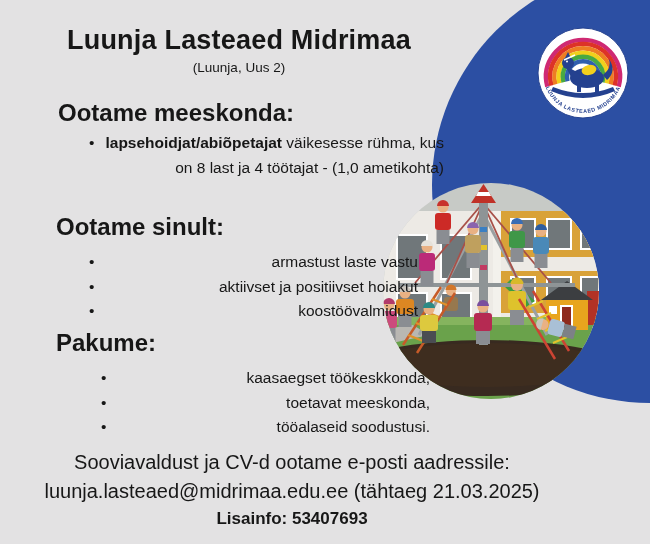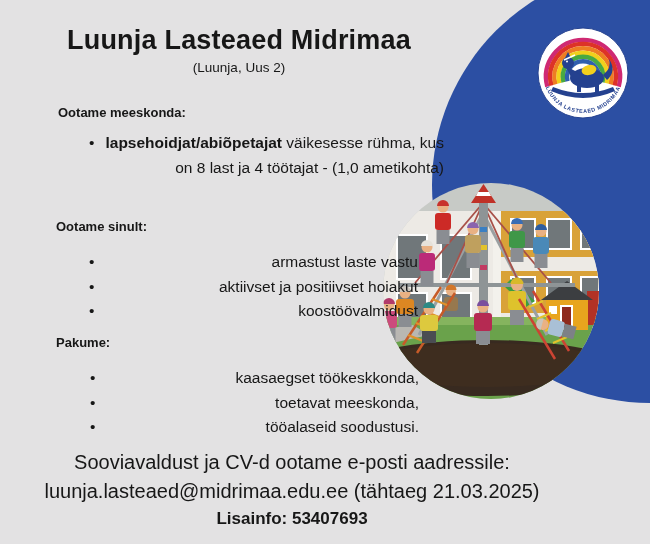--- a/index.html
+++ b/index.html
@@ -20,31 +20,31 @@
   
   .photo{
     position:absolute;left:383px;top:183px;width:216px;height:216px;
     border-radius:50%;overflow:hidden;
   }
   
   .header{position:absolute;left:0;top:24px;width:478px;text-align:center;}
   .title{font-size:27px;font-weight:bold;letter-spacing:.2px;line-height:32px;}
   .subtitle{font-size:13.5px;margin-top:3px;line-height:17px;}
   
-  .sec-heading{position:absolute;font-size:13px;font-weight:bold;line-height:22px;}
+  .sec-heading{position:absolute;font-size:24px;font-weight:bold;line-height:22px;}
   .sec-list{position:absolute;margin:0;padding:0;list-style:none;font-size:15.5px;line-height:24.5px;}
   .sec-list li{position:relative;padding-left:17px;text-align:right;}
   .sec-list li::before{content:"\2022";position:absolute;left:1px;top:0;font-size:15.5px;}
   .b{font-weight:bold;}
   #list-0{left:88px;top:131px;width:356px;}
   #head-0{left:58px;top:102px;}
   #head-1{left:56px;top:216px;}
   #list-1{left:88px;top:250px;width:330px;}
   #head-2{left:56px;top:332px;}
-  #list-2{left:89px;top:366px;width:330px;}
+  #list-2{left:100px;top:366px;width:330px;}
   
   .footer{position:absolute;left:0;top:448px;width:584px;text-align:center;}
   .footer .l1,.footer .l2{font-size:20px;line-height:28.5px;}
   .footer .l3{font-size:17px;line-height:27px;font-weight:bold;}
 </style>
 </head>
 <body>
 
 <div class="stage">
 

